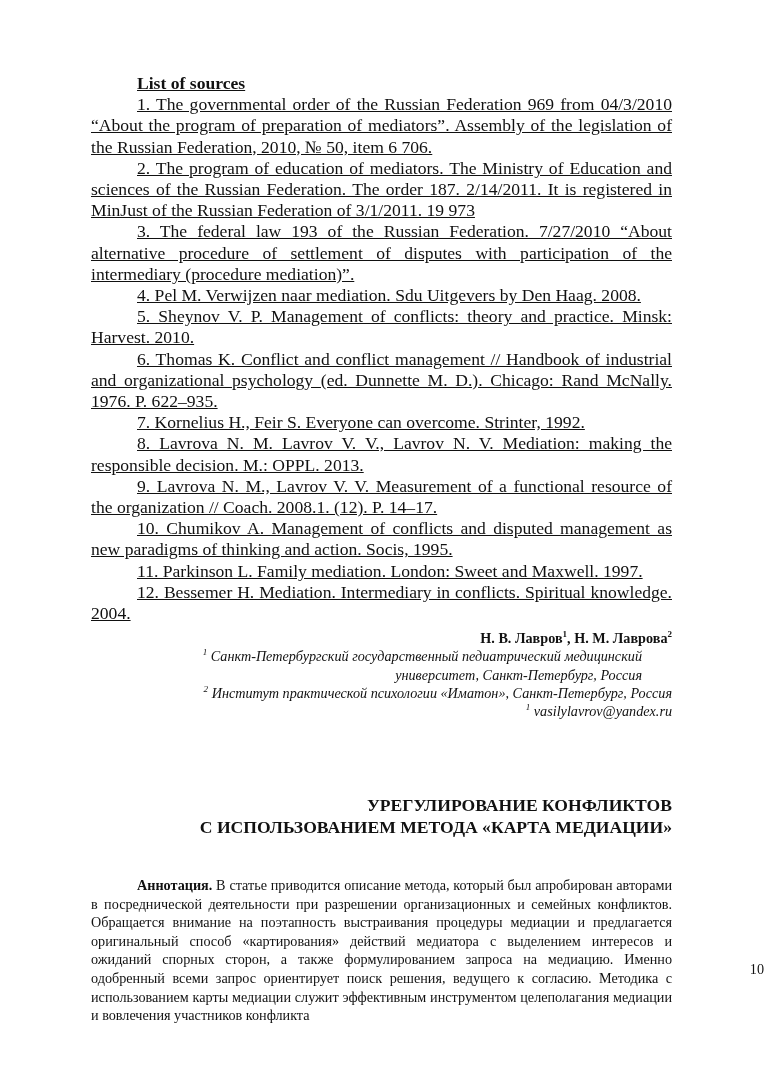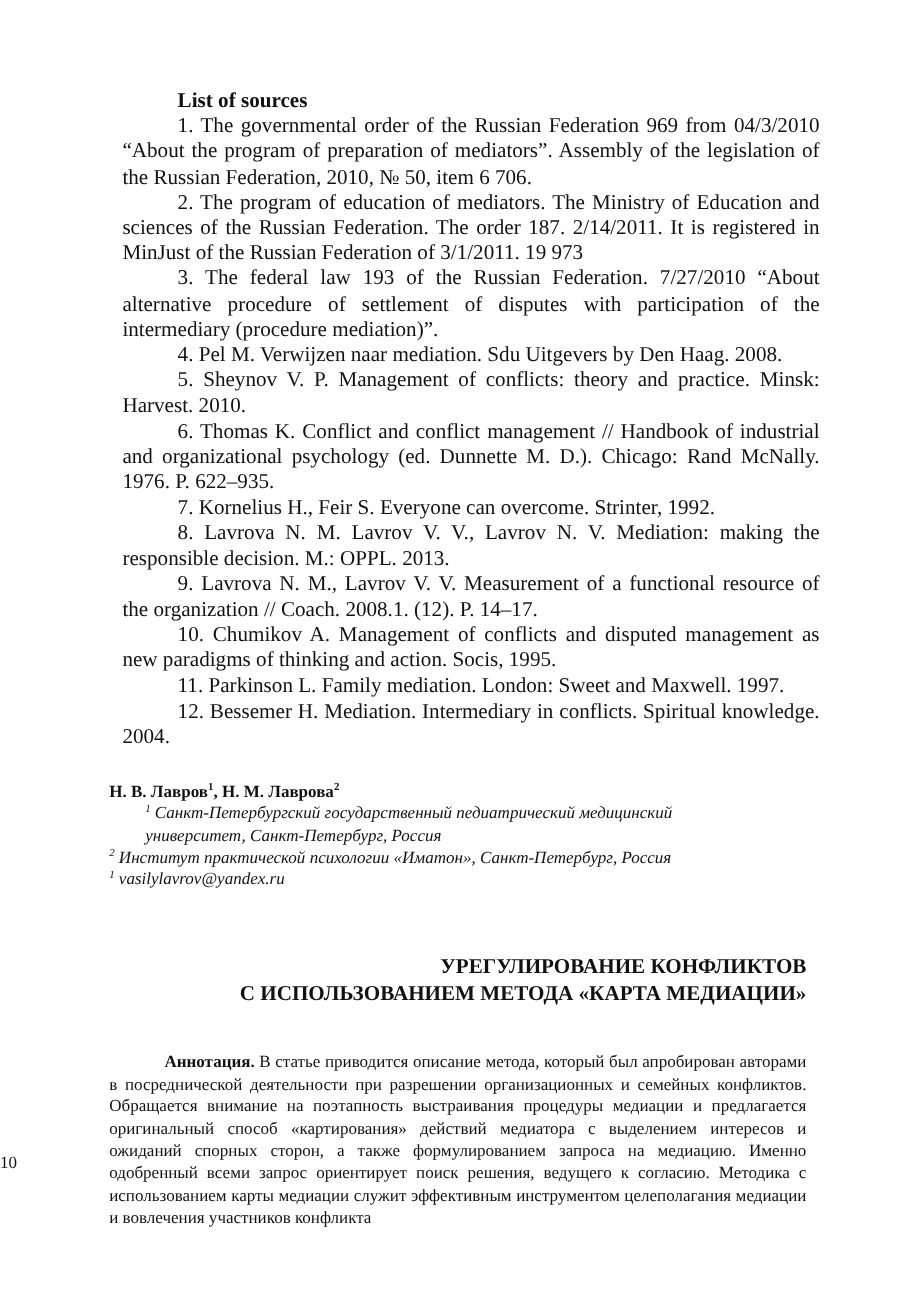--- a/index.html
+++ b/index.html
@@ -1,33 +1,33 @@
 <!DOCTYPE html>
 <html><head>
   <meta charset="utf-8">
   <style>
     html, body { margin: 0; padding: 0; background: #ffffff; }
     body { width: 764px; height: 1080px; position: relative; overflow: hidden;
            font-family: "Liberation Serif", "DejaVu Serif", serif; color: #111; }
-    .page { position: absolute; left: 102px; top: 73px; width: 581px; }
+    .page { position: absolute; left: 91px; top: 73px; width: 581px; text-decoration: underline; }
     .ref-block { font-size: 17.6px; line-height: 21.2px; }
     .heading { font-weight: bold; padding-left: 46px; }
     .ref { text-align: justify; text-indent: 46px; margin: 0; }
-    .authors-block { position: absolute; left: 91px; top: 651px; width: 581px;
-                     text-align: left; font-size: 14.2px; line-height: 18.3px; }
+    .authors-block { position: absolute; left: 91px; top: 629px; width: 581px;
+                     text-align: right; font-size: 14.2px; line-height: 18.3px; }
     .authors { font-weight: bold; }
     .authors sup, .aff sup { font-size: 9px; vertical-align: super; line-height: 0; }
     .aff { margin: 0; font-style: italic; }
     .aff-wrap { padding: 0 30px; }
     .title-block { position: absolute; left: 91px; top: 795px; width: 581px;
                    text-align: right; font-weight: bold; font-size: 17.6px; line-height: 21.5px; }
     .abstract { position: absolute; left: 91px; top: 876px; width: 581px;
                 font-size: 14.2px; line-height: 18.6px; text-align: justify; text-indent: 46px; margin: 0; }
     .abstract .lead { font-weight: bold; }
-    .page-number { position: absolute; left: 0; width: 764px; top: 961px; text-align: left; font-size: 14.2px; }
+    .page-number { position: absolute; left: 0; width: 764px; top: 961px; text-align: right; font-size: 14.2px; }
   </style>
 </head>
 <body>
 
 <div class="page ref-block">
   <div class="heading">List of sources</div>
   <p class="ref">1. The governmental order of the Russian Federation 969 from 04/3/2010 “About the program of preparation of mediators”. Assembly of the legislation of the Russian Federation, 2010, № 50, item 6 706.</p>
   <p class="ref">2. The program of education of mediators. The Ministry of Education and sciences of the Russian Federation. The order 187. 2/14/2011. It is registered in MinJust of the Russian Federation of 3/1/2011. 19 973</p>
   <p class="ref">3. The federal law 193 of the Russian Federation. 7/27/2010 “About alternative procedure of settlement of disputes with participation of the intermediary (procedure mediation)”.</p>
   <p class="ref">4. Pel M. Verwijzen naar mediation. Sdu Uitgevers by Den Haag. 2008.</p>

